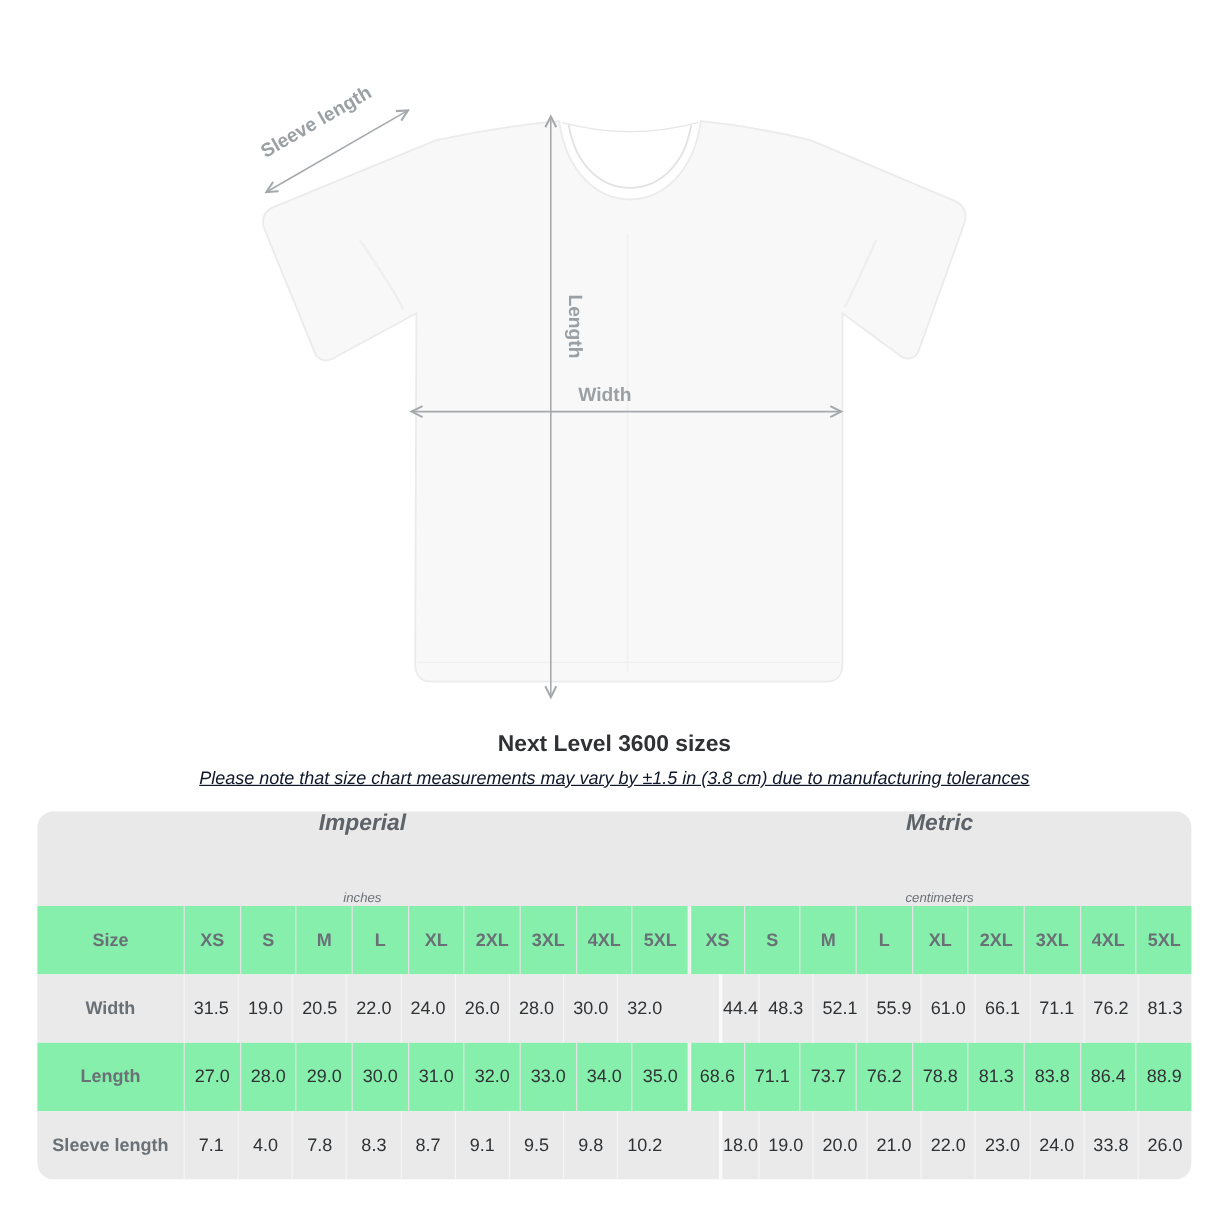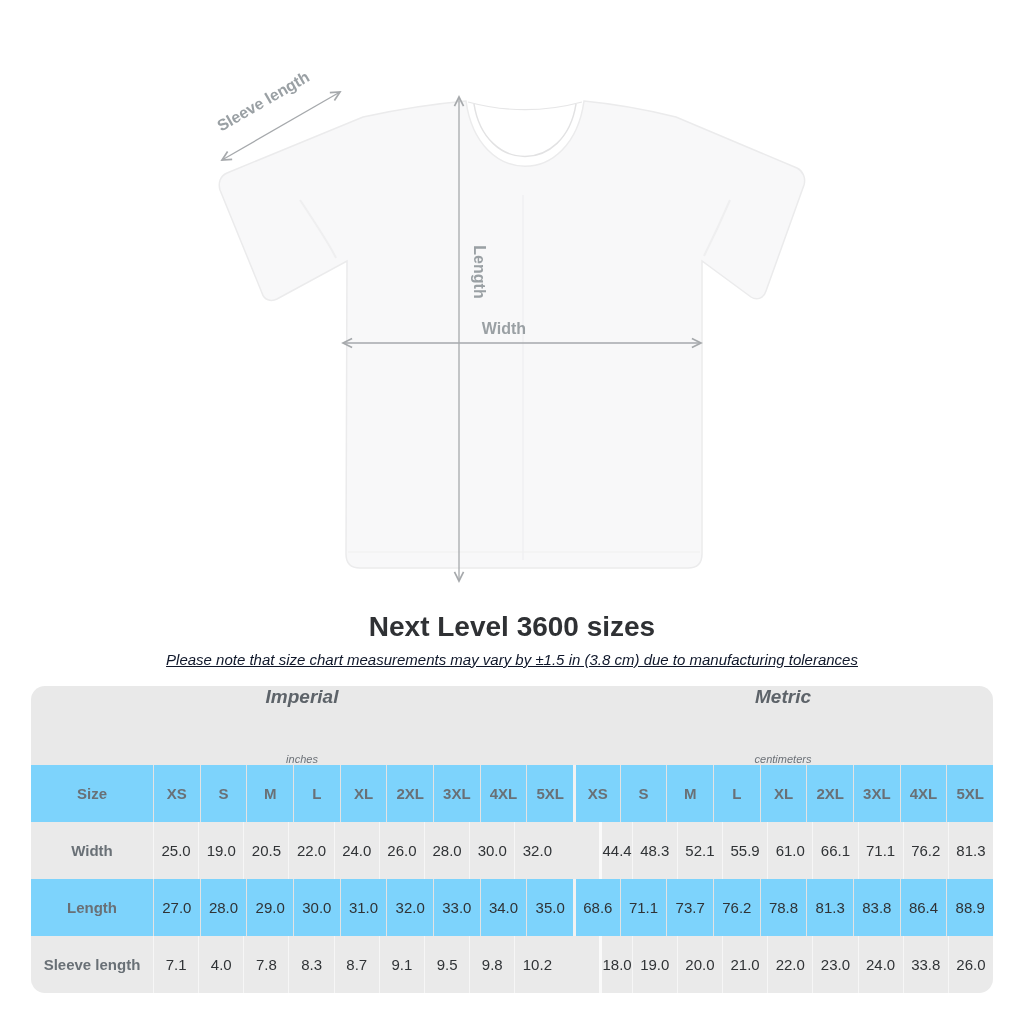--- a/index.html
+++ b/index.html
@@ -11,21 +11,21 @@
   
   .diagram-wrap{width:1024px;height:606px;position:relative;}
   .diagram-wrap svg{display:block;}
   .measure-label{
     font-family:"Liberation Sans","DejaVu Sans",sans-serif;
     font-size:16px;font-weight:bold;fill:#9aa0a4;
   }
   
   .title-block{text-align:center;margin-top:4px;}
   .chart-title{
-    font-size:28px;font-weight:bold;color:#2f3134;margin:0;line-height:1.2;
+    font-size:19px;font-weight:bold;color:#2f3134;margin:0;line-height:1.2;
   }
   .chart-subtitle{
     font-size:15px;font-style:italic;color:#0f172a;margin:7px 0 0 0;line-height:1.25;text-decoration:underline;
   }
   
   .size-table{
     width:962px;margin:17px auto 0 auto;border-radius:14px;overflow:hidden;
     background:#ffffff;
   }
   .band-row{
@@ -34,21 +34,21 @@
   }
   .band-cell{
     display:flex;flex-direction:column;align-items:center;justify-content:space-between;
   }
   .band-imperial{grid-column:1/11;}
   .band-metric{grid-column:11/20;}
   .band-name{font-size:19px;font-weight:bold;font-style:italic;color:#5d6369;}
   .band-unit{font-size:11px;font-style:italic;color:#6c7177;margin-top:3px;}
   .trow{
     display:grid;grid-template-columns:122px repeat(18,1fr);height:57px;
-    background:#7dd3fc;
+    background:#86efac;
   }
   .trow.gray{background:#eaeaea;}
   .cell{
     display:flex;align-items:center;justify-content:center;
     font-size:15px;border-left:1px solid #e3e3e3;
   }
   .trow .cell:first-child{border-left:none;}
   .trow.gray .cell{border-left-color:#f6f6f6;}
   .cell.group-start{border-left-width:3px;border-left-color:#f2f2f2;}
   .trow.gray .cell.group-start{border-left-color:#fafafa;margin-left:40px;}
@@ -136,21 +136,21 @@
       <div class="cell size-cell">XL</div>
       <div class="cell size-cell">2XL</div>
       <div class="cell size-cell">3XL</div>
       <div class="cell size-cell">4XL</div>
       <div class="cell size-cell">5XL</div>
     </div>
 
   <div>
       <div class="trow gray">
         <div class="cell row-label">Width</div>
-        <div class="cell num">25.0</div>
+        <div class="cell num">31.5</div>
         <div class="cell num">19.0</div>
         <div class="cell num">20.5</div>
         <div class="cell num">22.0</div>
         <div class="cell num">24.0</div>
         <div class="cell num">26.0</div>
         <div class="cell num">28.0</div>
         <div class="cell num">30.0</div>
         <div class="cell num">32.0</div>
         <div class="cell num group-start">44.4</div>
         <div class="cell num">48.3</div>

